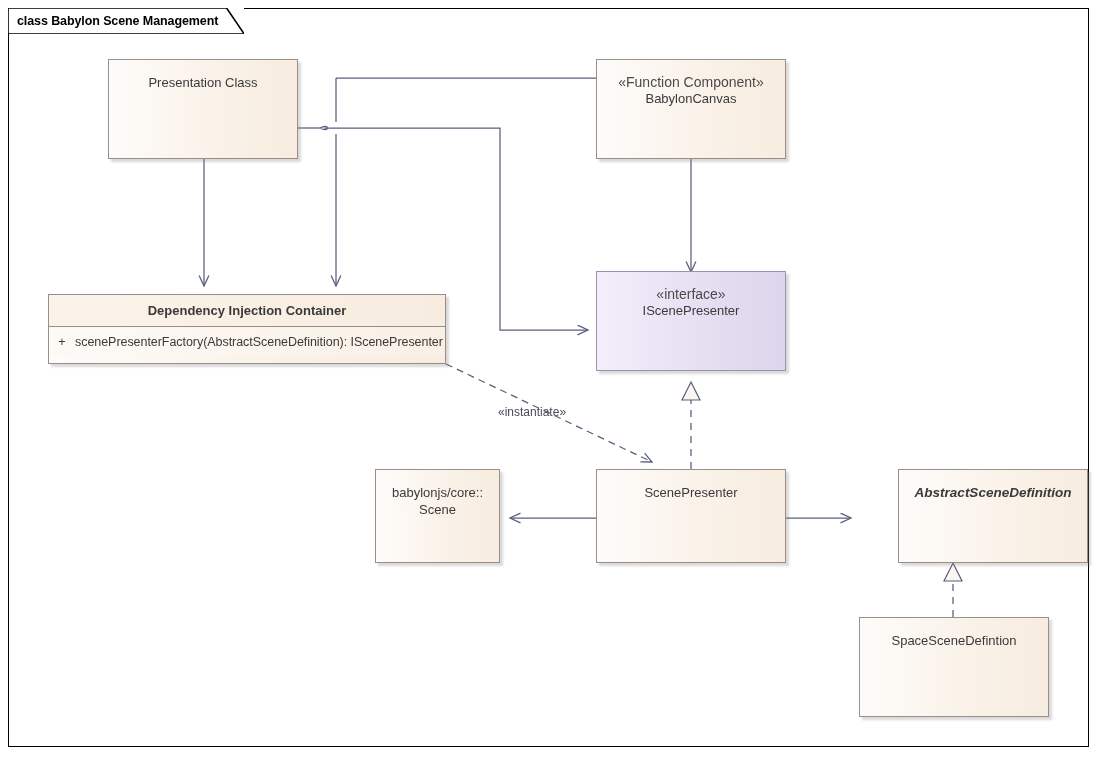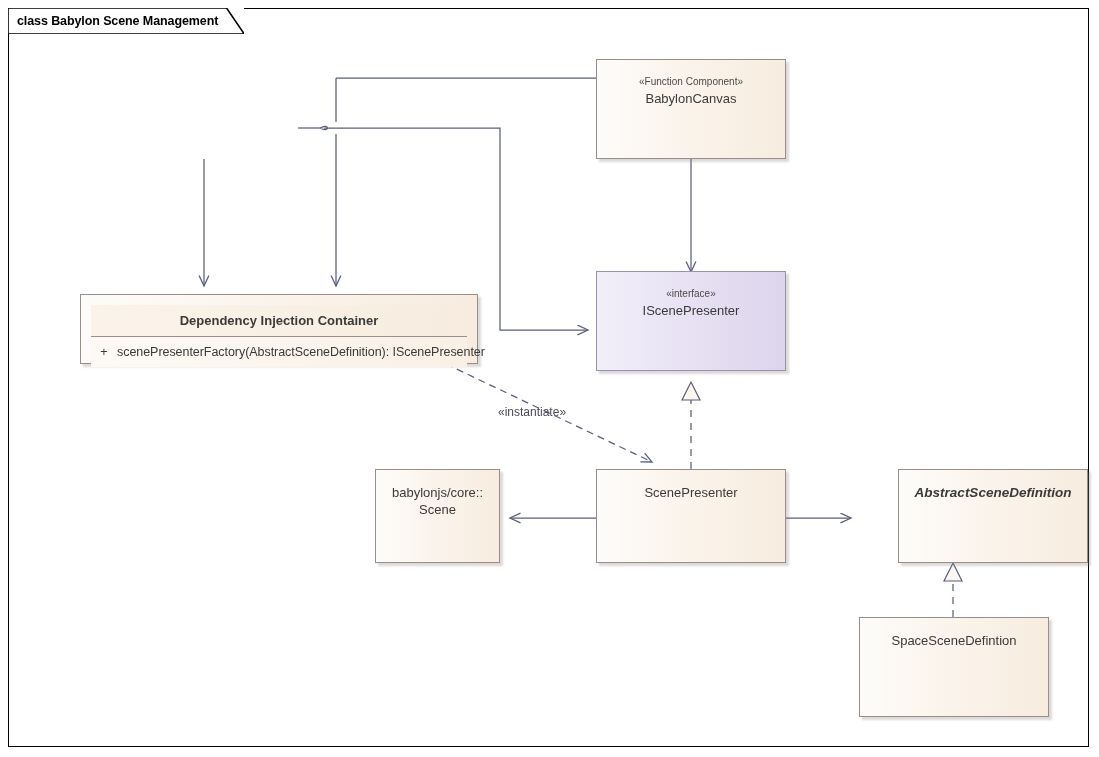--- a/index.html
+++ b/index.html
@@ -84,21 +84,21 @@
     text-align: center;
     color: #3a3a3a;
     font-size: 13px;
     line-height: 17px;
     padding-top: 14px;
     padding-left: 4px;
     padding-right: 4px;
   }
   .stereotype {
     display: block;
-    font-size: 10px;
+    font-size: 14px;
     font-weight: normal;
     color: #4a4a4a;
     line-height: 16px;
   }
   .name-bold { font-weight: normal; }
   .name-italic { font-style: italic; font-weight: bold; font-size: 13.5px; }
 
   
   .compartment-title {
     text-align: center;
@@ -204,29 +204,32 @@
     </g>
 
     <g>
       <path d="M953,617 L953,581" fill="none" stroke="#5a5f7d" stroke-width="1.25" stroke-dasharray="7,6"></path>
       <path d="M953,563 L962,581 L944,581 Z" fill="#fbf6f0" stroke="#5a5f7d" stroke-width="1.2"></path>
     </g>
   </svg>
 
   <div class="conn-label" style="left:498px; top:405px;">«instantiate»</div>
 
+  <div class="uml-box" style="left:108px; top:59px; width:190px; height:100px;">
+    <div class="box-name">Presentation Class</div>
+  </div>
 
   <div class="uml-box" style="left:596px; top:59px; width:190px; height:100px;">
     <div class="box-name">
       <span class="stereotype">«Function Component»</span>
       <span class="name-bold">BabylonCanvas</span>
     </div>
   </div>
 
-  <div class="uml-box" style="left:48px; top:294px; width:398px; height:70px; padding:10px;margin-left:32px;">
+  <div class="uml-box" style="left:48px; top:294px; width:398px; height:70px; padding:0;">
     <div class="compartment-title">Dependency Injection Container</div>
     <div class="compartment-ops">
       <div class="op-row">
         <span class="op-vis">+</span>
         <span class="op-sig">scenePresenterFactory(AbstractSceneDefinition): IScenePresenter</span>
       </div>
     </div>
   </div>
 
   <div class="uml-box iface" style="left:596px; top:271px; width:190px; height:100px;">

